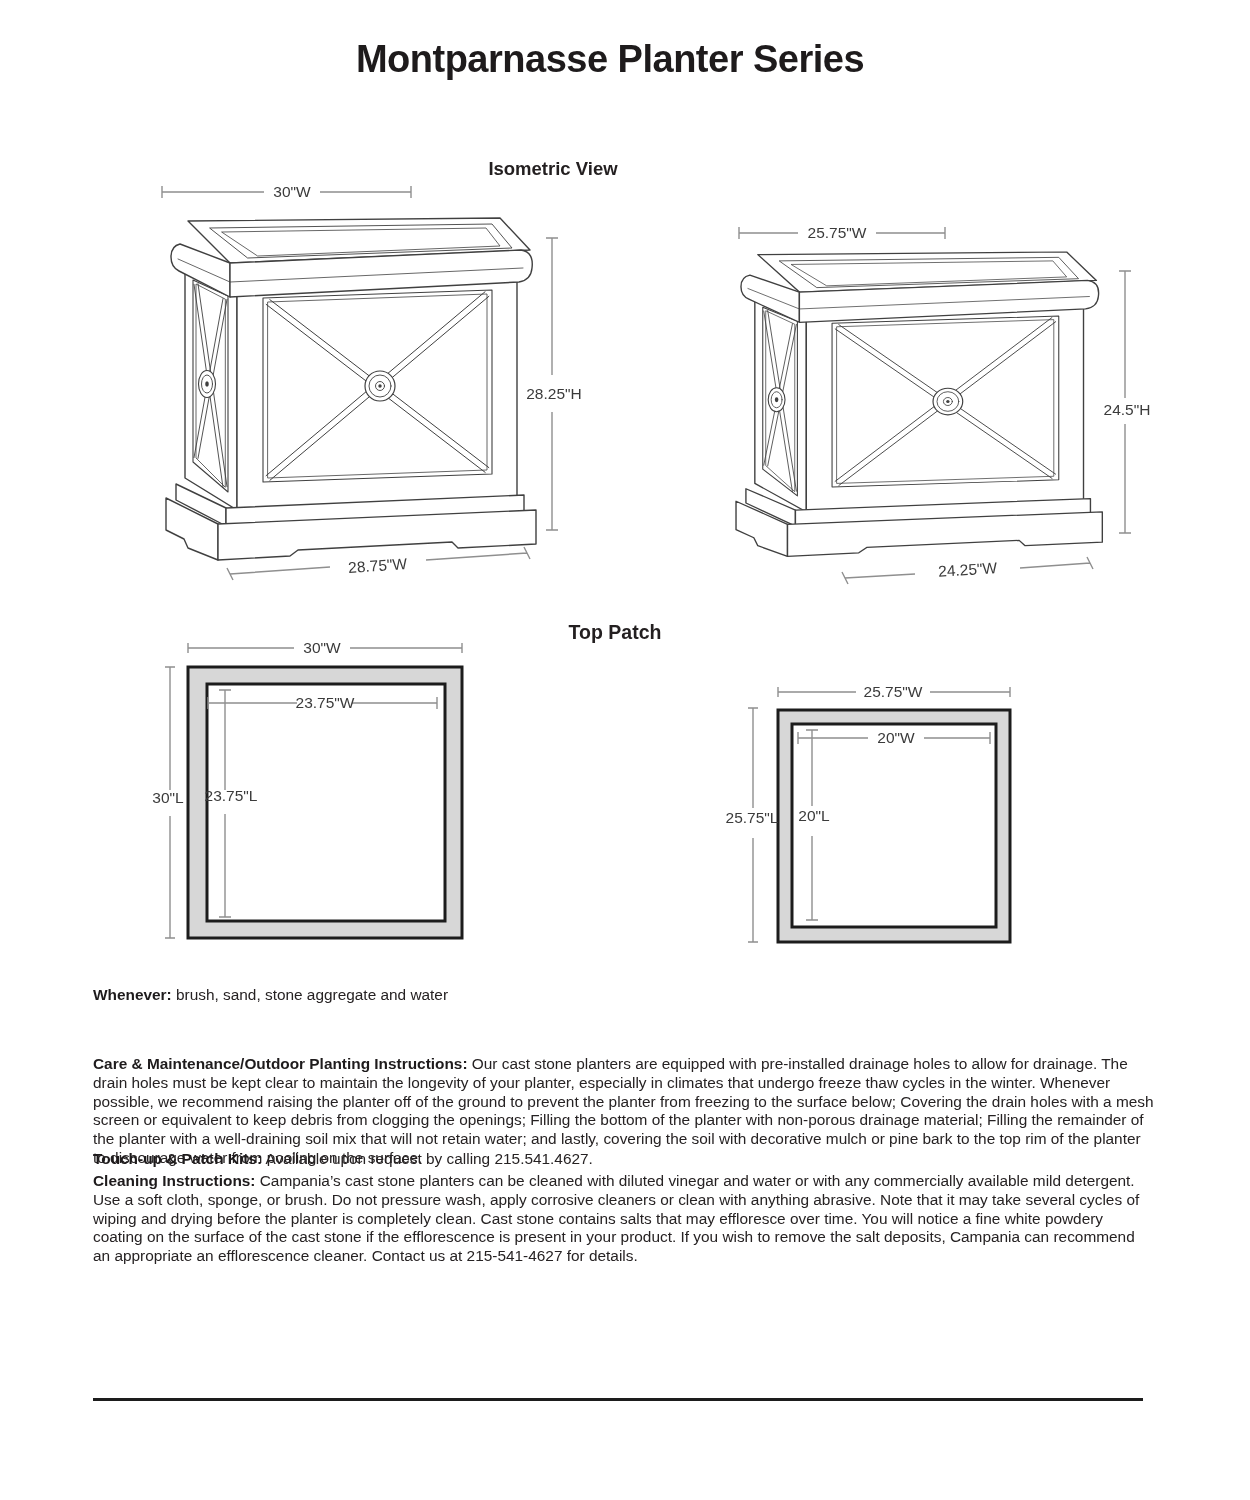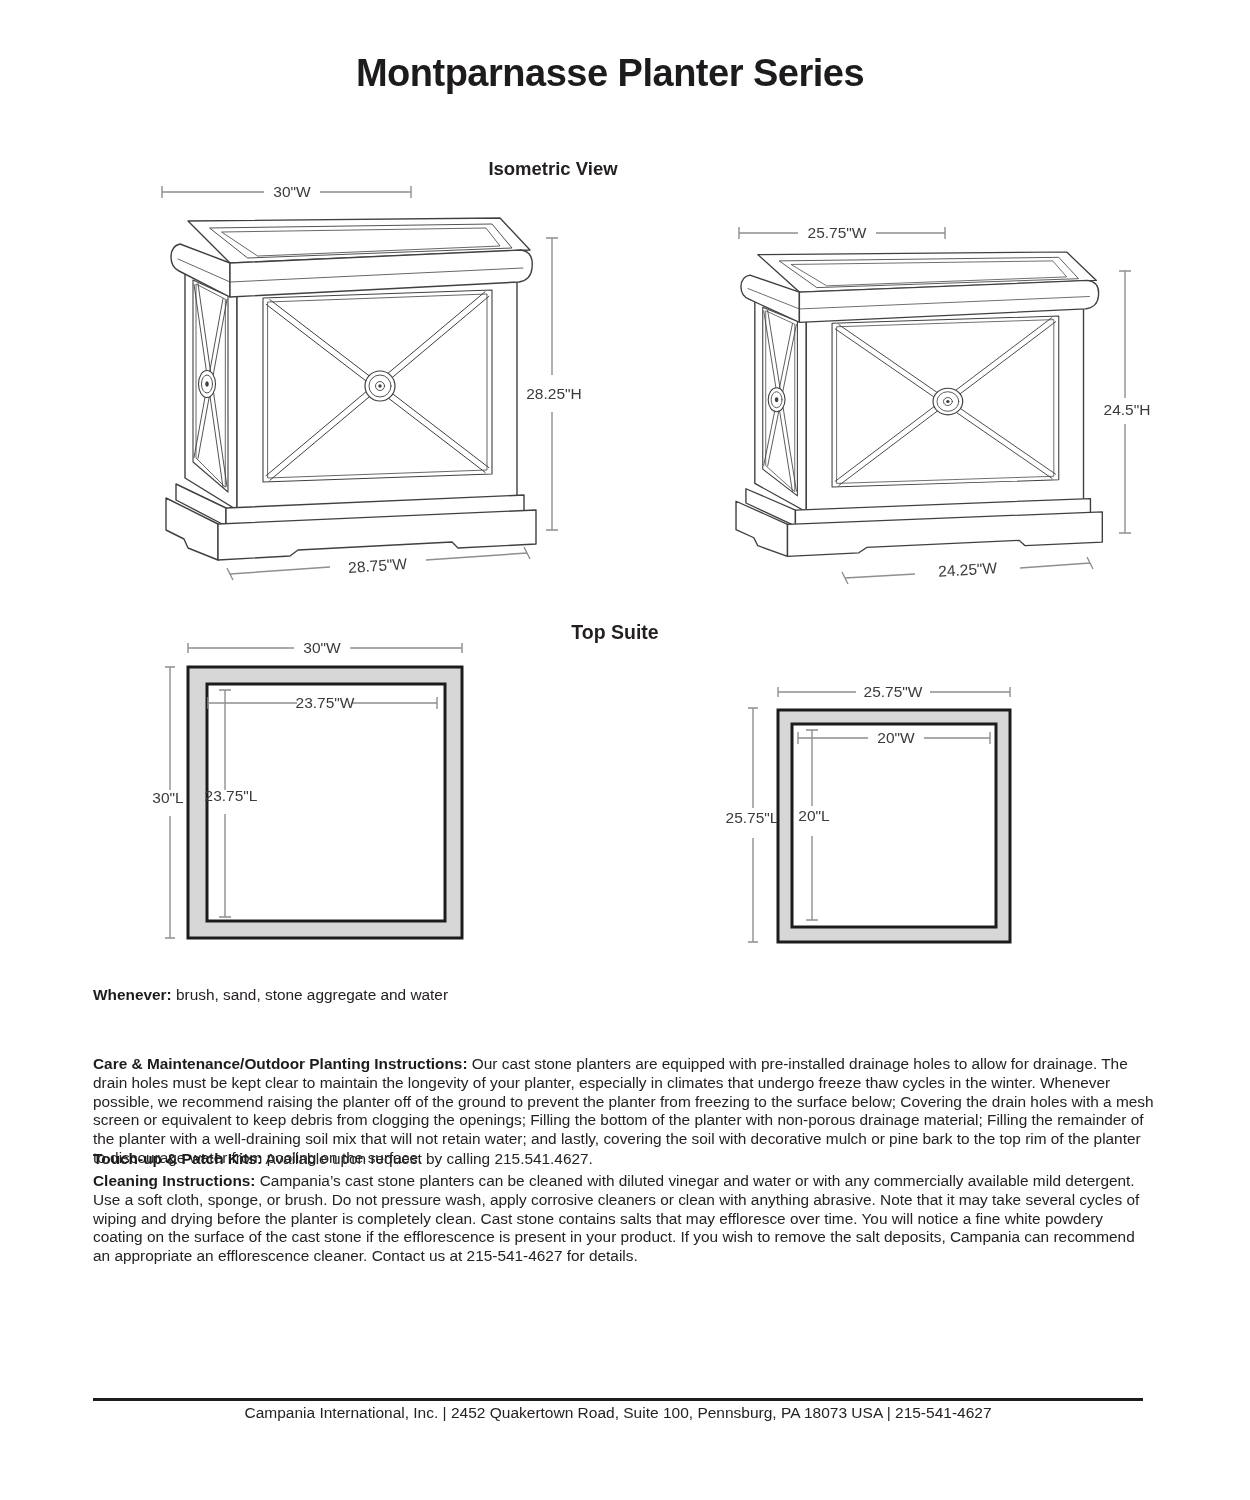--- a/index.html
+++ b/index.html
@@ -1,21 +1,21 @@
 <!DOCTYPE html>
 <html><head>
 <meta charset="utf-8">
 <style>
   html,body{margin:0;padding:0;background:#ffffff;}
   .page{
     position:relative;width:1250px;height:1500px;background:#ffffff;overflow:hidden;
     font-family:"Liberation Sans", sans-serif;color:#262223;
   }
   .doc-title{
-    position:absolute;top:52px;left:0;width:1220px;text-align:center;
+    position:absolute;top:38px;left:0;width:1220px;text-align:center;
     font-size:38px;font-weight:bold;letter-spacing:-0.5px;color:#1e1b1c;
   }
   .view-heading{
     position:absolute;transform:translateX(-50%);
     font-weight:bold;color:#231f20;white-space:nowrap;
   }
   .heading-iso{left:553px;top:146px;font-size:18.5px;margin-top:12px;}
   .heading-top{left:615px;top:621px;font-size:19.5px;}
   svg.drawing{position:absolute;top:0;left:0;}
   svg text{
@@ -35,21 +35,21 @@
   .footer-2{top:1425px;}
   .web-link{color:#2273b9;text-decoration:underline;cursor:pointer;}
 </style>
 </head>
 <body>
 
 <div class="page">
 
   <div class="doc-title">Montparnasse Planter Series</div>
   <div class="view-heading heading-iso">Isometric View</div>
-  <div class="view-heading heading-top">Top Suite</div>
+  <div class="view-heading heading-top">Top Patch</div>
 
   <svg class="drawing" width="1250" height="980" viewBox="0 0 1250 980">
     <defs>
       <g id="planter-shape" stroke="#404040" stroke-width="1.4" stroke-linejoin="round" stroke-linecap="round" fill="none">
 
         <path fill="#ffffff" d="M69,64 L17,44 L17,260 L69,292 Z"></path>
 
         <path fill="#ffffff" d="M69,64 L349,54 L349,280 L69,292 Z"></path>
 
         <path stroke-width="1.1" d="M60,78 L25,62 L25,244 L60,274 Z"></path>
@@ -148,17 +148,14 @@
 
   <div class="copy" style="top:1150px">
     <b>Touch-up &amp; Patch Kits:</b><span> Available upon request by calling 215.541.4627.</span>
   </div>
 
   <div class="copy" style="top:1172px">
     <b>Cleaning Instructions:</b><span> Campania’s cast stone planters can be cleaned with diluted vinegar and water or with any commercially available mild detergent. Use a soft cloth, sponge, or brush. Do not pressure wash, apply corrosive cleaners or clean with anything abrasive. Note that it may take several cycles of wiping and drying before the planter is completely clean. Cast stone contains salts that may effloresce over time. You will notice a fine white powdery coating on the surface of the cast stone if the efflorescence is present in your product. If you wish to remove the salt deposits, Campania can recommend an appropriate an efflorescence cleaner. Contact us at 215-541-4627 for details.</span>
   </div>
 
   <div class="footer-rule"></div>
-  <div class="footer-line footer-1">
-    <span>Campania International, Inc. | 2452 Quakertown Road, Suite 100, Pennsburg, PA 18073 USA | 215-541-4627</span>
-  </div>
 
 </div>
 
 </body></html>

